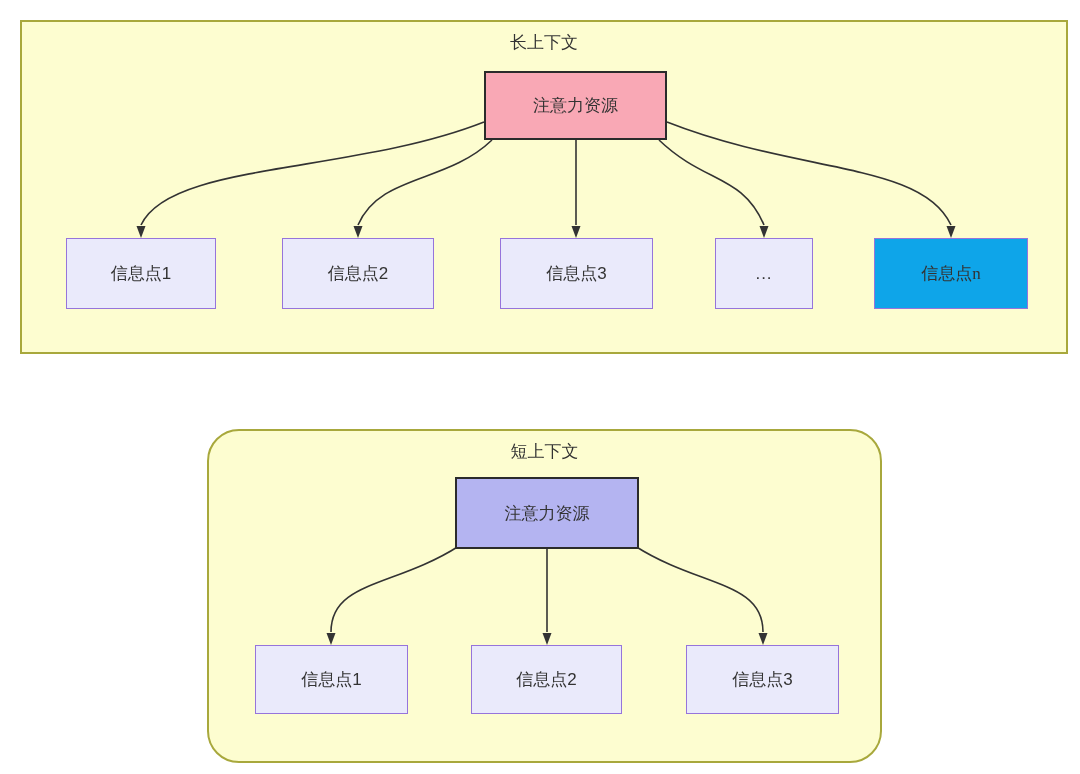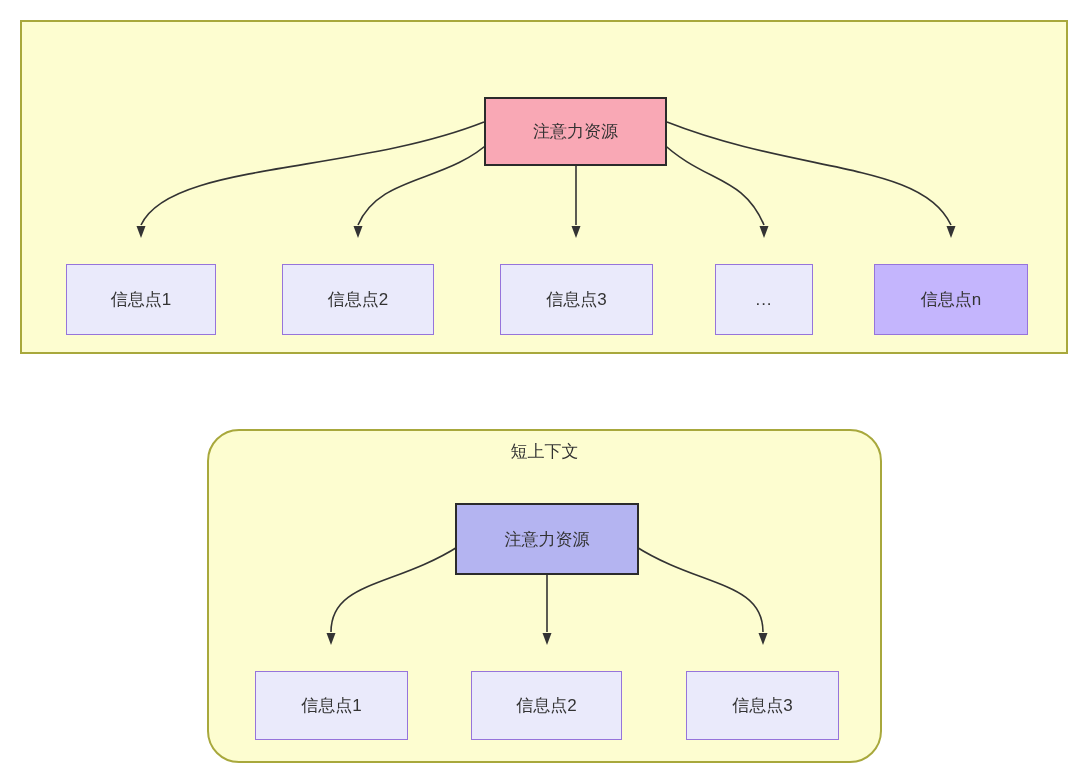--- a/index.html
+++ b/index.html
@@ -52,21 +52,20 @@
   .node {
     position: absolute;
     box-sizing: border-box;
     display: flex;
     align-items: center;
     justify-content: center;
     font-size: 17px;
     color: #333333;
     z-index: 2;
     text-align: center;
-    margin-top: 26px;
   }
   .attention {
     border: 2px solid #2b2b2b;
   }
   .attention-long  { left: 462px; top: 49px; width: 183px; height: 69px; background: #F9A8B5; }
   .attention-short { left: 246px; top: 46px; width: 184px; height: 72px; background: #B4B4F1; }
 
   .info {
     border: 1.5px solid #9674DB;
     background: #EAEAFB;
@@ -82,41 +81,42 @@
   .info-s2 { left: 262px; top: 214px; width: 151px; height: 69px; }
   .info-s3 { left: 477px; top: 214px; width: 153px; height: 69px; }
 </style>
 </head>
 <body>
 
 <div class="canvas">
 
   <section class="panel panel-long" style="background-color: rgb(253, 253, 208); border-color: rgb(168, 168, 60);">
 
+    <div class="panel-title">长上下文</div>
 
     <svg class="arrows" viewBox="0 0 1044 330" preserveAspectRatio="none" style="color: rgb(51, 51, 51);">
       <path d="M 462,100 C 330,152 148,140 119,203"></path>
       <polygon points="114.5,204 123.5,204 119,216"></polygon>
       <path d="M 470,118 C 424,162 358,152 336,203"></path>
       <polygon points="331.5,204 340.5,204 336,216"></polygon>
       <path d="M 554,118 L 554,203"></path>
       <polygon points="549.5,204 558.5,204 554,216"></polygon>
       <path d="M 637,118 C 683,162 720,152 742,203"></path>
       <polygon points="737.5,204 746.5,204 742,216"></polygon>
       <path d="M 645,100 C 777,152 900,140 929,203"></path>
       <polygon points="924.5,204 933.5,204 929,216"></polygon>
     </svg>
 
     <div class="node attention attention-long" style="background-color: rgb(249, 168, 181);">注意力资源</div>
 
     <div class="node info info-l1" style="background-color: rgb(234, 234, 251); border-color: rgb(150, 116, 219);">信息点1</div>
     <div class="node info info-l2" style="background-color: rgb(234, 234, 251); border-color: rgb(150, 116, 219);">信息点2</div>
     <div class="node info info-l3" style="background-color: rgb(234, 234, 251); border-color: rgb(150, 116, 219);">信息点3</div>
     <div class="node info info-l4" style="background-color: rgb(234, 234, 251); border-color: rgb(150, 116, 219);">...</div>
-    <div class="node info info-l5" style="background-color: #c4b5fd; border-color: rgb(150, 116, 219);">信息点n</div>
+    <div class="node info info-l5" style="background-color: #0ea5e9; border-color: rgb(150, 116, 219); font-family: Liberation Serif, serif;">信息点n</div>
   </section>
 
   <section class="panel panel-short" style="background-color: rgb(253, 253, 208); border-color: rgb(168, 168, 60); border-radius: 32px;">
 
     <div class="panel-title">短上下文</div>
 
     <svg class="arrows" viewBox="0 0 671 330" preserveAspectRatio="none" style="color: rgb(51, 51, 51);">
       <path d="M 250,115 C 186,156 122,150 122,201"></path>
       <polygon points="117.5,202 126.5,202 122,214"></polygon>
       <path d="M 338,118 L 338,201"></path>

